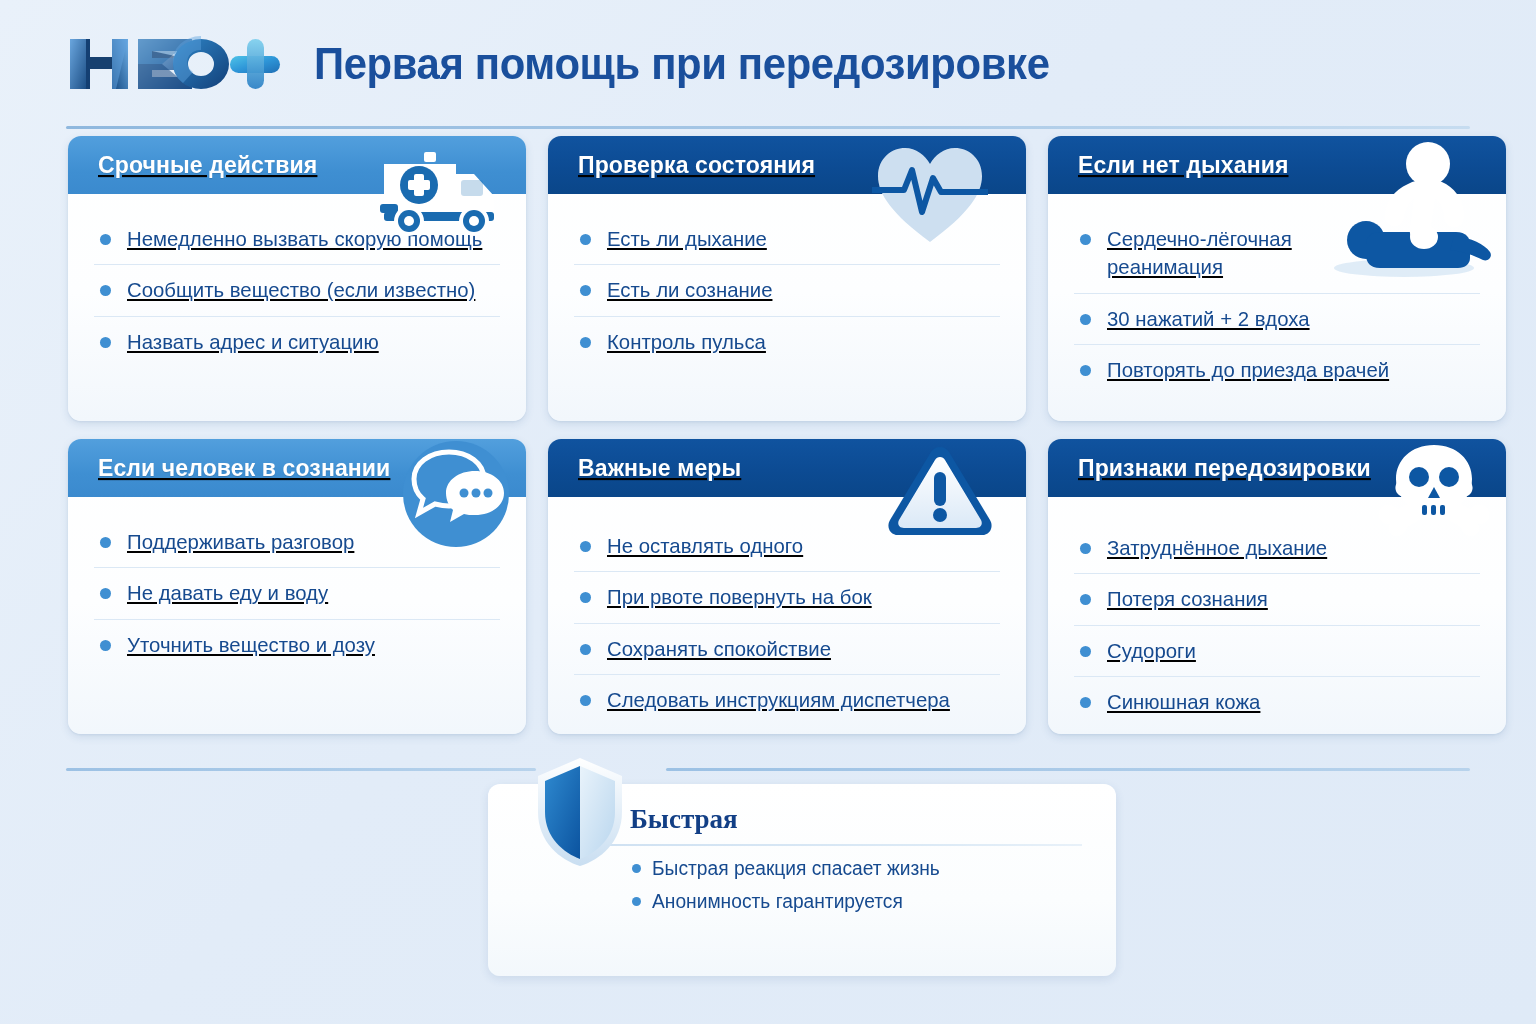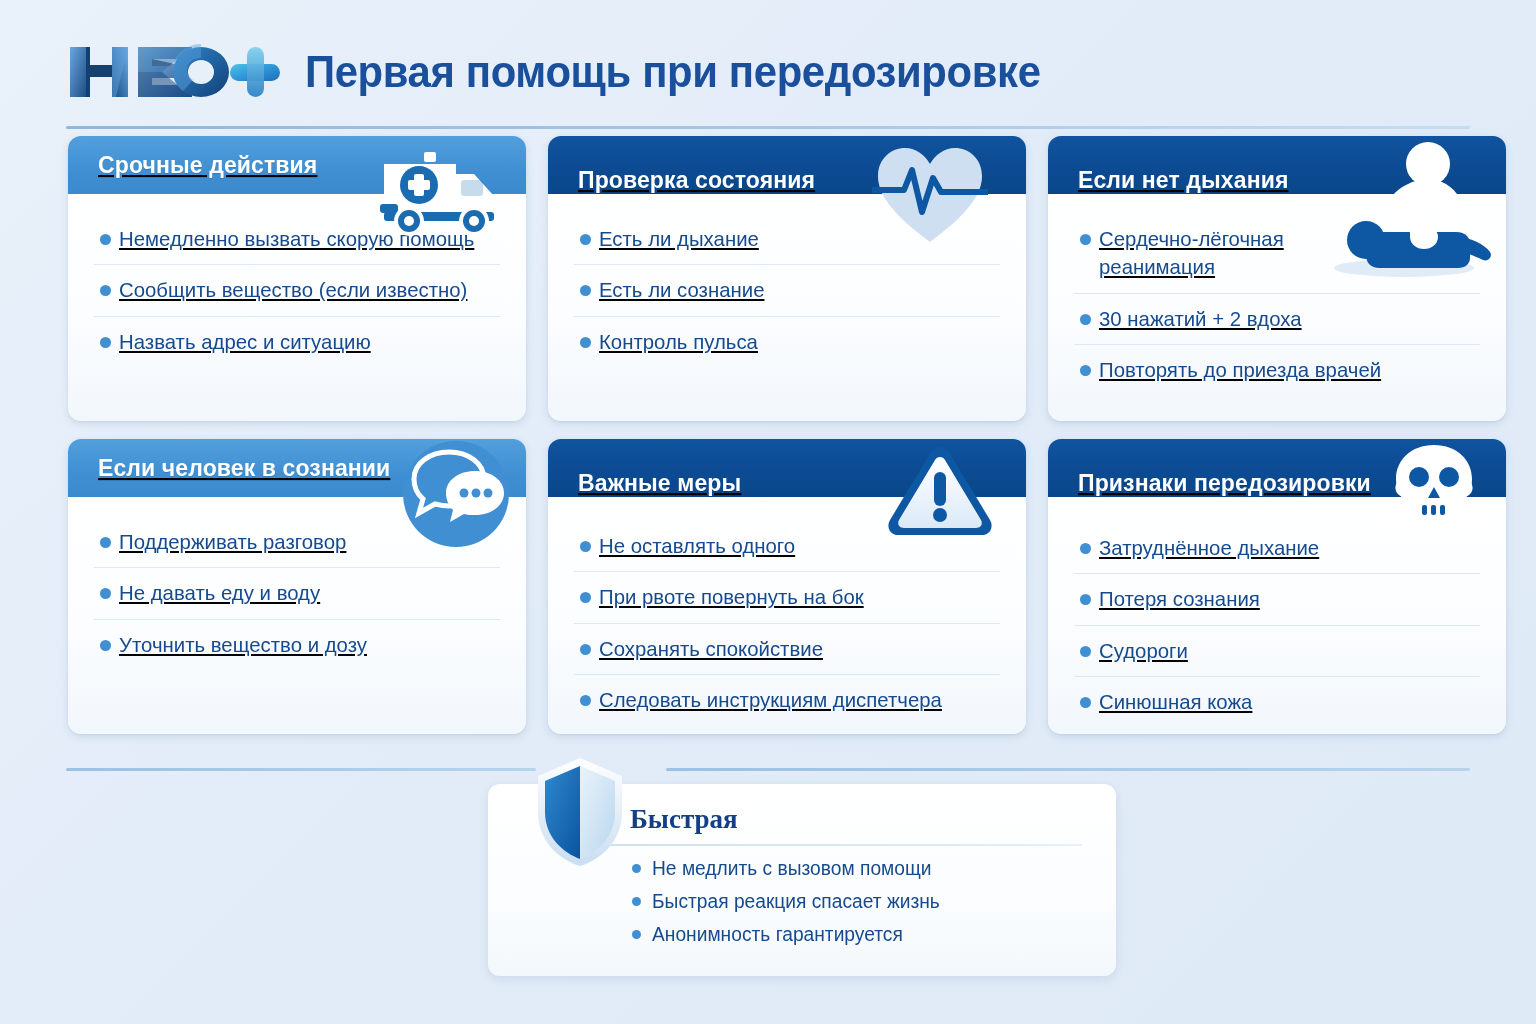--- a/index.html
+++ b/index.html
@@ -13,26 +13,26 @@
   body {
     font-family: "Liberation Sans", sans-serif;
     background: linear-gradient(135deg, #e9f1fa 0%, #e2ecf8 45%, #dfeaf7 100%);
     position: relative;
   }
 
   
   .page-header {
     position: absolute;
     left: 66px;
-    top: 20px;
+    top: 12px;
     width: 1404px;
     height: 104px;
     display: flex;
     align-items: center;
-    gap: 23px;
+    gap: 32px;
   }
 
   .logo {
     width: 216px;
     height: 66px;
     flex: 0 0 auto;
     position: relative;
   }
 
   .page-title {
@@ -84,21 +84,20 @@
     align-items: center;
     padding: 0 20px 0 30px;
     overflow: visible;
   }
 
   .card-header.light {
     background: linear-gradient(180deg, #529fdd 0%, #3f8fd2 60%, #3b8ace 100%);
   }
   .card-header.dark {
     background: linear-gradient(180deg, #10539f 0%, #0c4b93 55%, #0a4689 100%);
-    align-items: flex-end;
   }
 
   .card-title {
     font-size: 24px;
     font-weight: bold;
     color: #ffffff;
     letter-spacing: 0.1px;
     transform: scaleX(0.96);
     transform-origin: left center;
     white-space: nowrap;
@@ -115,21 +114,21 @@
     pointer-events: none;
   }
 
   .card-body {
     padding: 20px 26px 16px 26px;
   }
 
   .bullet-row {
     display: flex;
     align-items: flex-start;
-    gap: 8px;
+    gap: 16px;
     padding: 11px 0 11px 6px;
     min-height: 34px;
   }
   .bullet-row + .bullet-row {
     border-top: 1.5px solid #dbe8f5;
   }
 
   .dot {
     flex: 0 0 auto;
     width: 11px;
@@ -523,24 +522,20 @@
       <path d="M46 10 L11 25 v31 c0 26 19 41 35 47 V10 Z" fill="url(#shL)"></path>
     </svg>
   </div>
 
   <div class="footer-title">Быстрая</div>
   <div class="footer-divider"></div>
 
   <div class="footer-list">
     <div class="footer-row">
       <span class="footer-dot"></span>
-      <span class="footer-text">Не медлить с вызовом помощи</span>
-    </div>
-    <div class="footer-row">
-      <span class="footer-dot"></span>
       <span class="footer-text">Быстрая реакция спасает жизнь</span>
     </div>
     <div class="footer-row">
       <span class="footer-dot"></span>
       <span class="footer-text">Анонимность гарантируется</span>
     </div>
   </div>
 </div>
 
 </body></html>

